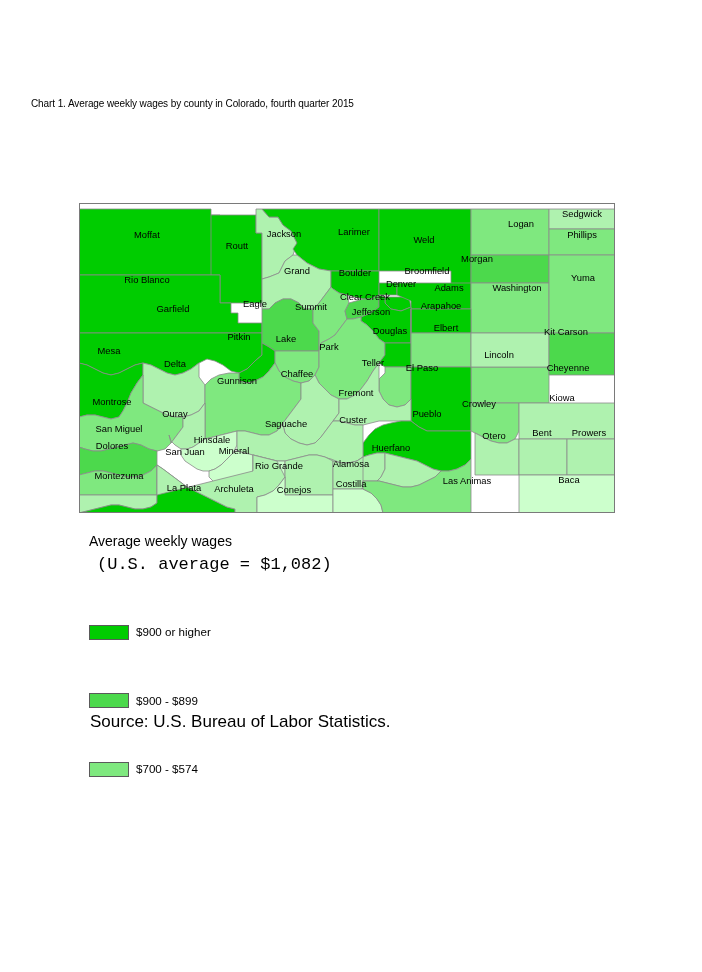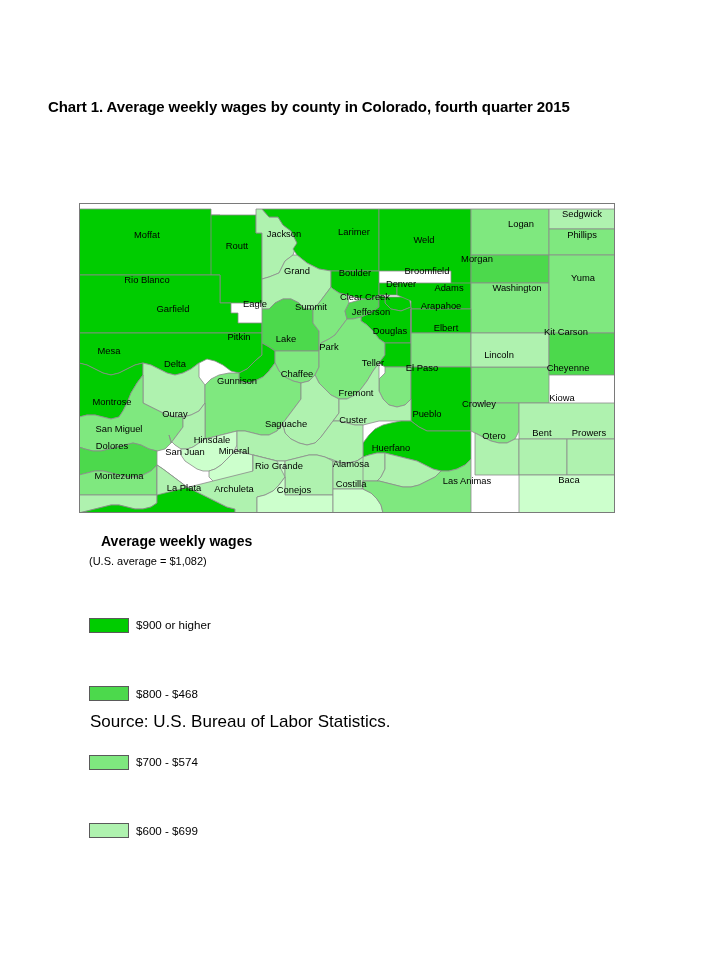--- a/index.html
+++ b/index.html
@@ -1,34 +1,34 @@
 <!DOCTYPE html>
 <html><head>
 <meta charset="utf-8">
 <style>
   html,body{margin:0;padding:0;background:#ffffff;}
   body{width:702px;height:972px;font-family:"Liberation Sans",sans-serif;color:#000;}
   .page{position:relative;width:702px;height:972px;overflow:hidden;}
 
   .chart-title{
-    position:absolute;left:48px;top:98px;
-    font-size:15px;font-weight:bold;letter-spacing:-0.1px;
+    position:absolute;left:31px;top:98px;
+    font-size:10px;font-weight:normal;letter-spacing:-0.1px;
     white-space:nowrap;
   }
 
   .map-wrap{position:absolute;left:79px;top:203px;width:536px;height:310px;}
   .map-wrap svg{display:block;width:536px;height:310px;}
 
   .cty{stroke:#8a8a8a;stroke-width:0.8;}
   .lbl{font-family:"Liberation Sans",sans-serif;font-size:9.4px;fill:#000;
        text-anchor:middle;dominant-baseline:middle;}
 
   .legend{position:absolute;left:89px;top:533px;width:320px;}
-  .legend-title{font-size:14px;font-weight:bold;margin:0 0 6px 12px;}
-  .legend-sub{font-size:11px;margin:0 0 3px 0;}
+  .legend-title{font-size:14px;font-weight:normal;margin:0 0 6px 0;}
+  .legend-sub{font-size:17px;margin:0 0 3px 8px;font-family:Liberation Mono, monospace;}
   .legend-row{display:flex;align-items:center;height:20.5px;margin-top:48px;}
   .swatch{width:40px;height:15px;border:1px solid #5a5a5a;box-sizing:border-box;margin-right:7px;flex:none;}
   .legend-label{font-size:11.6px;line-height:1;}
 
   .source{position:absolute;left:90px;top:712px;font-size:17px;}
 </style>
 </head>
 <body>
 
 <div class="page">
@@ -174,28 +174,24 @@
   <div class="legend">
     <div class="legend-title">Average weekly wages</div>
     <div class="legend-sub">(U.S. average = $1,082)</div>
     <div id="legend-rows">
         <div class="legend-row">
           <span class="swatch" style="background: rgb(0, 204, 0);"></span>
           <span class="legend-label">$900 or higher</span>
         </div>
         <div class="legend-row">
           <span class="swatch" style="background: rgb(76, 217, 76);"></span>
-          <span class="legend-label">$800 - $468</span>
+          <span class="legend-label">$900 - $899</span>
         </div>
         <div class="legend-row">
           <span class="swatch" style="background: rgb(127, 232, 127);"></span>
           <span class="legend-label">$700 - $574</span>
-        </div>
-        <div class="legend-row">
-          <span class="swatch" style="background: rgb(175, 242, 175);"></span>
-          <span class="legend-label">$600 - $699</span>
         </div>
       </div>
   </div>
 
   <div class="source">Source: U.S. Bureau of Labor Statistics.</div>
 
 </div>
 
 </body></html>

